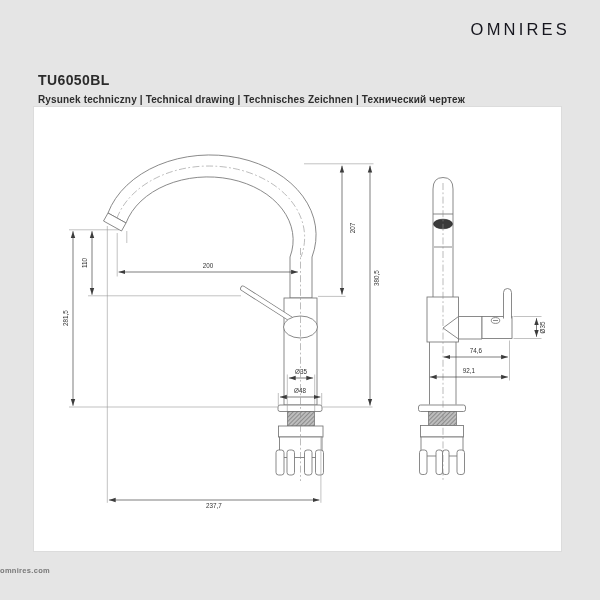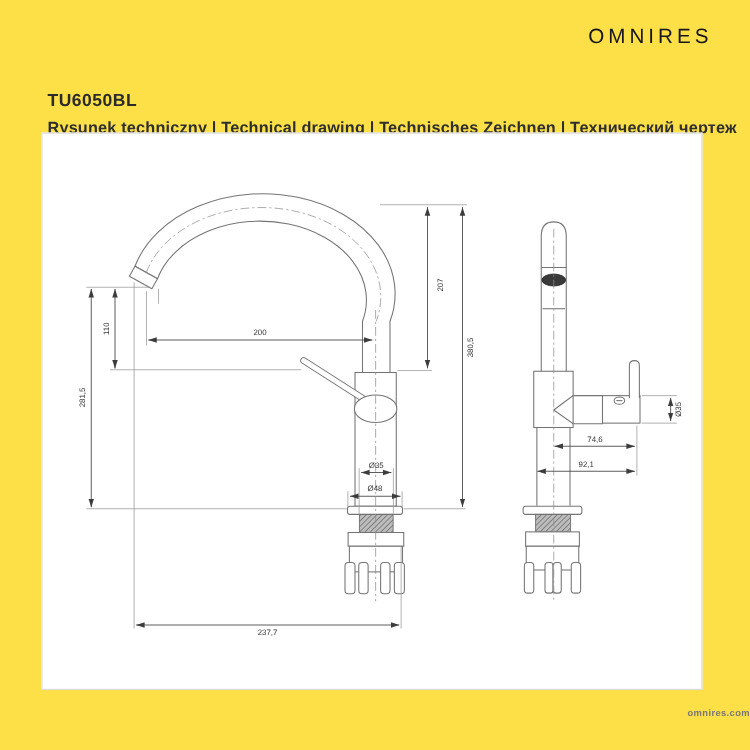--- a/index.html
+++ b/index.html
@@ -1,26 +1,26 @@
 <!DOCTYPE html>
 <html><head>
 <meta charset="utf-8">
 <style>
   html,body{margin:0;padding:0;background:#fff;}
-  #page{position:relative;width:600px;height:600px;background:#fde047;overflow:hidden;
+  #page{position:relative;width:600px;height:600px;background:#e5e5e5;overflow:hidden;
         font-family:"Liberation Sans",sans-serif;}
   .logo{position:absolute;top:20px;right:30px;font-size:16.5px;font-weight:400;
         letter-spacing:3.2px;color:#16161e;}
   .code{position:absolute;top:72px;left:38px;font-size:14px;font-weight:700;color:#2b2b2b;
         letter-spacing:.4px;}
-  .subtitle{position:absolute;top:94px;left:38px;font-size:13px;font-weight:700;color:#2e2e2e;
+  .subtitle{position:absolute;top:94px;left:38px;font-size:10px;font-weight:700;color:#2e2e2e;
         letter-spacing:.15px;}
   .frame{position:absolute;left:33px;top:106px;width:529px;height:446px;
         border:1px solid #dcdcdc;background:#fff;box-sizing:border-box;}
-  .website{position:absolute;top:566px;left:0;width:600px;text-align:right;
+  .website{position:absolute;top:566px;left:0;width:600px;text-align:left;
         font-size:7.5px;font-weight:600;color:#777;letter-spacing:.3px;}
   svg{position:absolute;left:0;top:0;}
   .ext{stroke:#989898;stroke-width:.6;fill:none;}
   .out{stroke:#757575;stroke-width:.85;fill:none;}
   .outf{stroke:#757575;stroke-width:.85;fill:#fff;}
   .dim{stroke:#454545;stroke-width:.7;fill:none;
        marker-start:url(#arr);marker-end:url(#arr);}
   .cl{stroke:#8f8f8f;stroke-width:.6;stroke-dasharray:7 2.4 1.8 2.4;fill:none;}
   .lbl{font-family:"Liberation Sans",sans-serif;font-size:6.3px;fill:#333;}
 </style>

